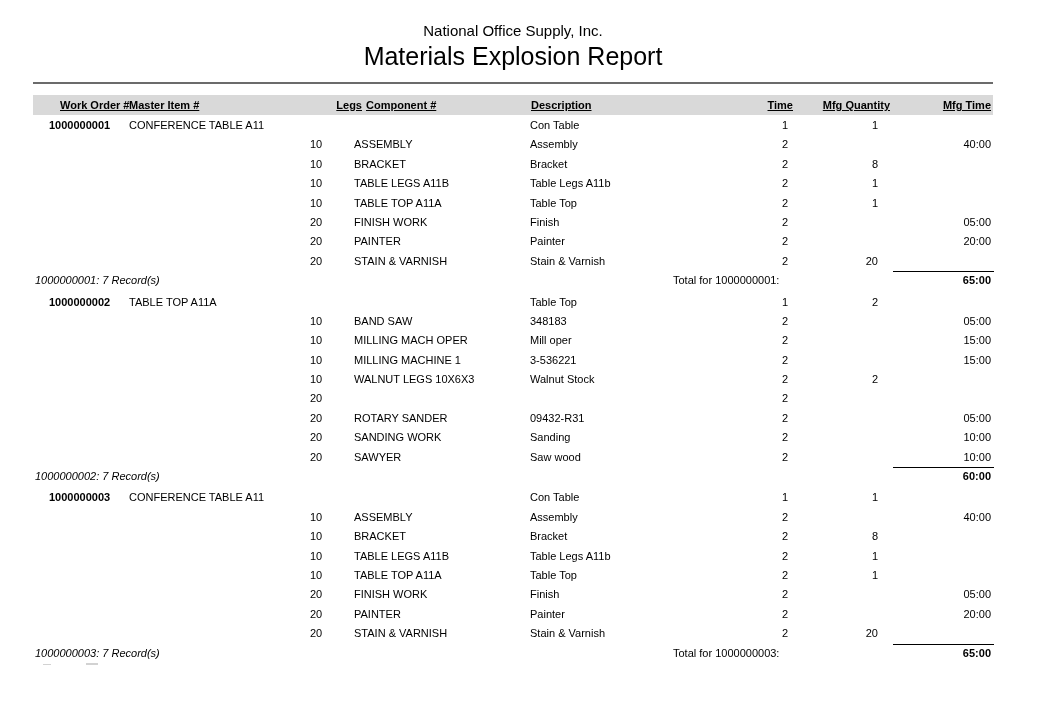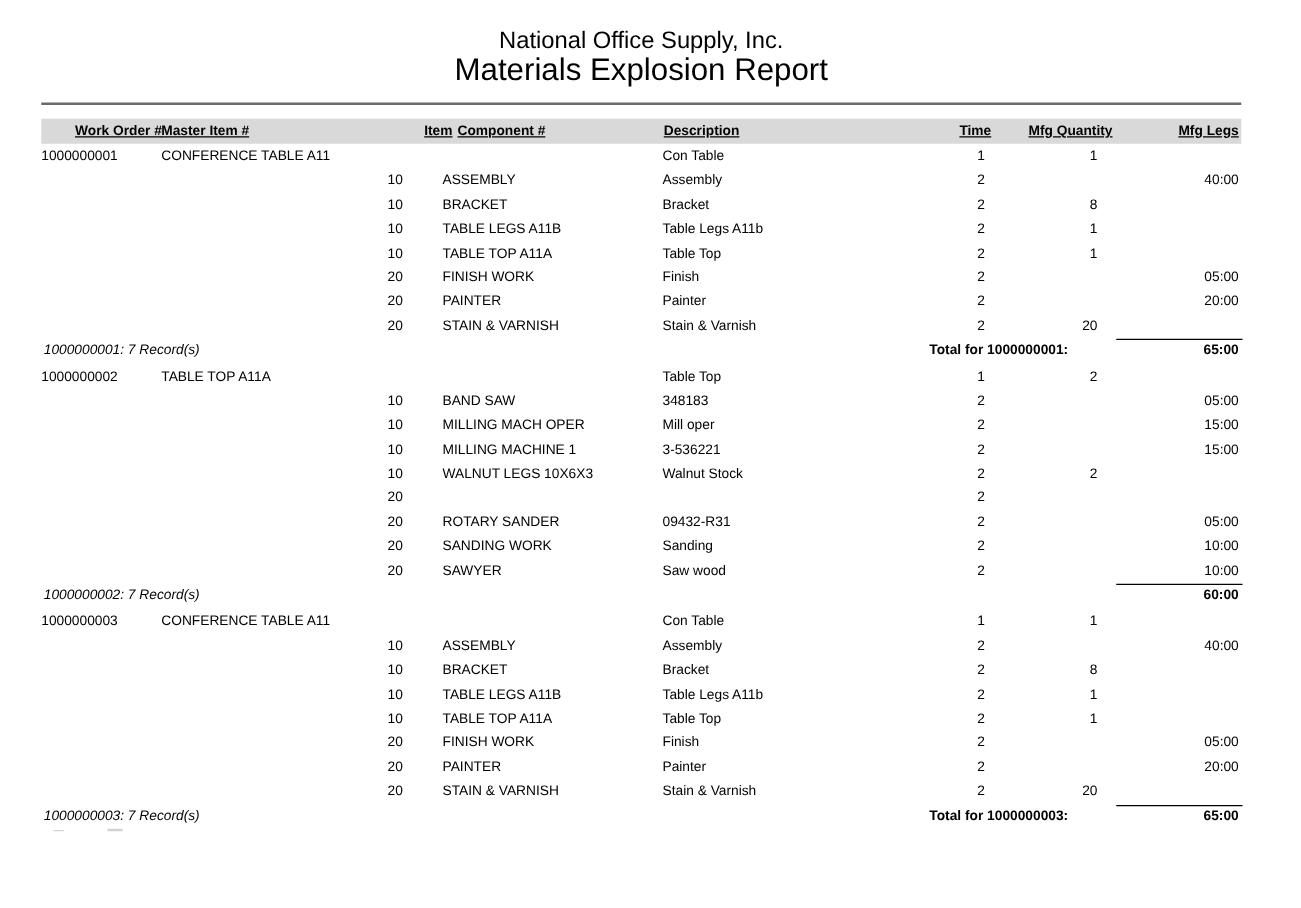--- a/index.html
+++ b/index.html
@@ -1,74 +1,74 @@
 <!DOCTYPE html>
 <html><head>
 <meta charset="utf-8">
 <style>
   html,body{margin:0;padding:0;background:#ffffff;}
   body{font-family:"Liberation Sans",sans-serif;color:#000000;}
   .page{position:relative;width:1041px;height:726px;background:#ffffff;overflow:hidden;}
 
-  .company{position:absolute;top:22px;left:33px;width:960px;text-align:center;font-size:19px;white-space:nowrap;}
+  .company{position:absolute;top:22px;left:33px;width:960px;text-align:center;font-size:15px;white-space:nowrap;}
   .title{position:absolute;top:42px;left:33px;width:960px;text-align:center;font-size:25px;white-space:nowrap;}
   .toprule{position:absolute;top:82px;left:33px;width:960px;height:2px;background:#6b6b6b;}
 
   .headbar{position:absolute;top:95px;left:33px;width:960px;height:20px;background:#d9d9d9;
            font-size:11px;font-weight:bold;line-height:20px;}
   .hc{position:absolute;top:0;text-decoration:underline;white-space:nowrap;}
   .h-wo{left:2px;margin-left:25px;}
   .h-mi{left:96px;}
   .h-step{left:279px;width:50px;text-align:right;}
   .h-comp{left:333px;}
   .h-desc{left:498px;}
   .h-level{left:690px;width:70px;text-align:right;}
   .h-qty{left:757px;width:100px;text-align:right;}
   .h-time{left:868px;width:90px;text-align:right;}
 
   .rbody{position:absolute;top:116px;left:33px;width:960px;font-size:11px;}
   .block{margin:0 0 2px 0;}
   .row{position:relative;height:19.4px;line-height:19.4px;}
   .cell{position:absolute;top:0;white-space:nowrap;}
-  .c-wo{left:0;}
+  .c-wo{left:16px;font-weight:bold;}
   .c-mi{left:96px;}
   .c-step{left:277px;width:40px;text-align:left;}
   .c-comp{left:321px;}
   .c-desc{left:497px;}
   .c-level{left:705px;width:50px;text-align:right;}
   .c-qty{left:765px;width:80px;text-align:right;}
   .c-time{left:878px;width:80px;text-align:right;}
 
   .f-left{left:2px;font-style:italic;}
-  .f-total{left:656px;width:220px;text-align:center;font-weight:bold;}
+  .f-total{left:640px;width:220px;text-align:left;font-weight:normal;}
   .f-time{font-weight:bold;}
   .total-line{position:absolute;left:860px;top:0;width:101px;height:0;border-top:1px solid #000000;}
 
   
   .speck{position:absolute;background:#d2d2d2;}
   .speck-a{left:43px;top:664px;width:8px;height:1px;}
   .speck-b{left:86px;top:663px;width:12px;height:2px;}
 </style>
 </head>
 <body>
 
 <div class="page">
   <div class="company">National Office Supply, Inc.</div>
   <div class="title">Materials Explosion Report</div>
   <div class="toprule" style="background: rgb(107, 107, 107);"></div>
 
   <div class="headbar" style="background: rgb(217, 217, 217);">
     <span class="hc h-wo">Work Order #</span>
     <span class="hc h-mi">Master Item #</span>
-    <span class="hc h-step">Item</span>
+    <span class="hc h-step">Legs</span>
     <span class="hc h-comp">Component #</span>
     <span class="hc h-desc">Description</span>
     <span class="hc h-level">Time</span>
     <span class="hc h-qty">Mfg Quantity</span>
-    <span class="hc h-time">Mfg Legs</span>
+    <span class="hc h-time">Mfg Time</span>
   </div>
 
   <div class="rbody">
       <div class="block">
         <div class="row master-row">
           <span class="cell c-wo">1000000001</span>
           <span class="cell c-mi">CONFERENCE TABLE A11</span>
           <span class="cell c-desc">Con Table</span>
           <span class="cell c-level">1</span>
           <span class="cell c-qty">1</span>

